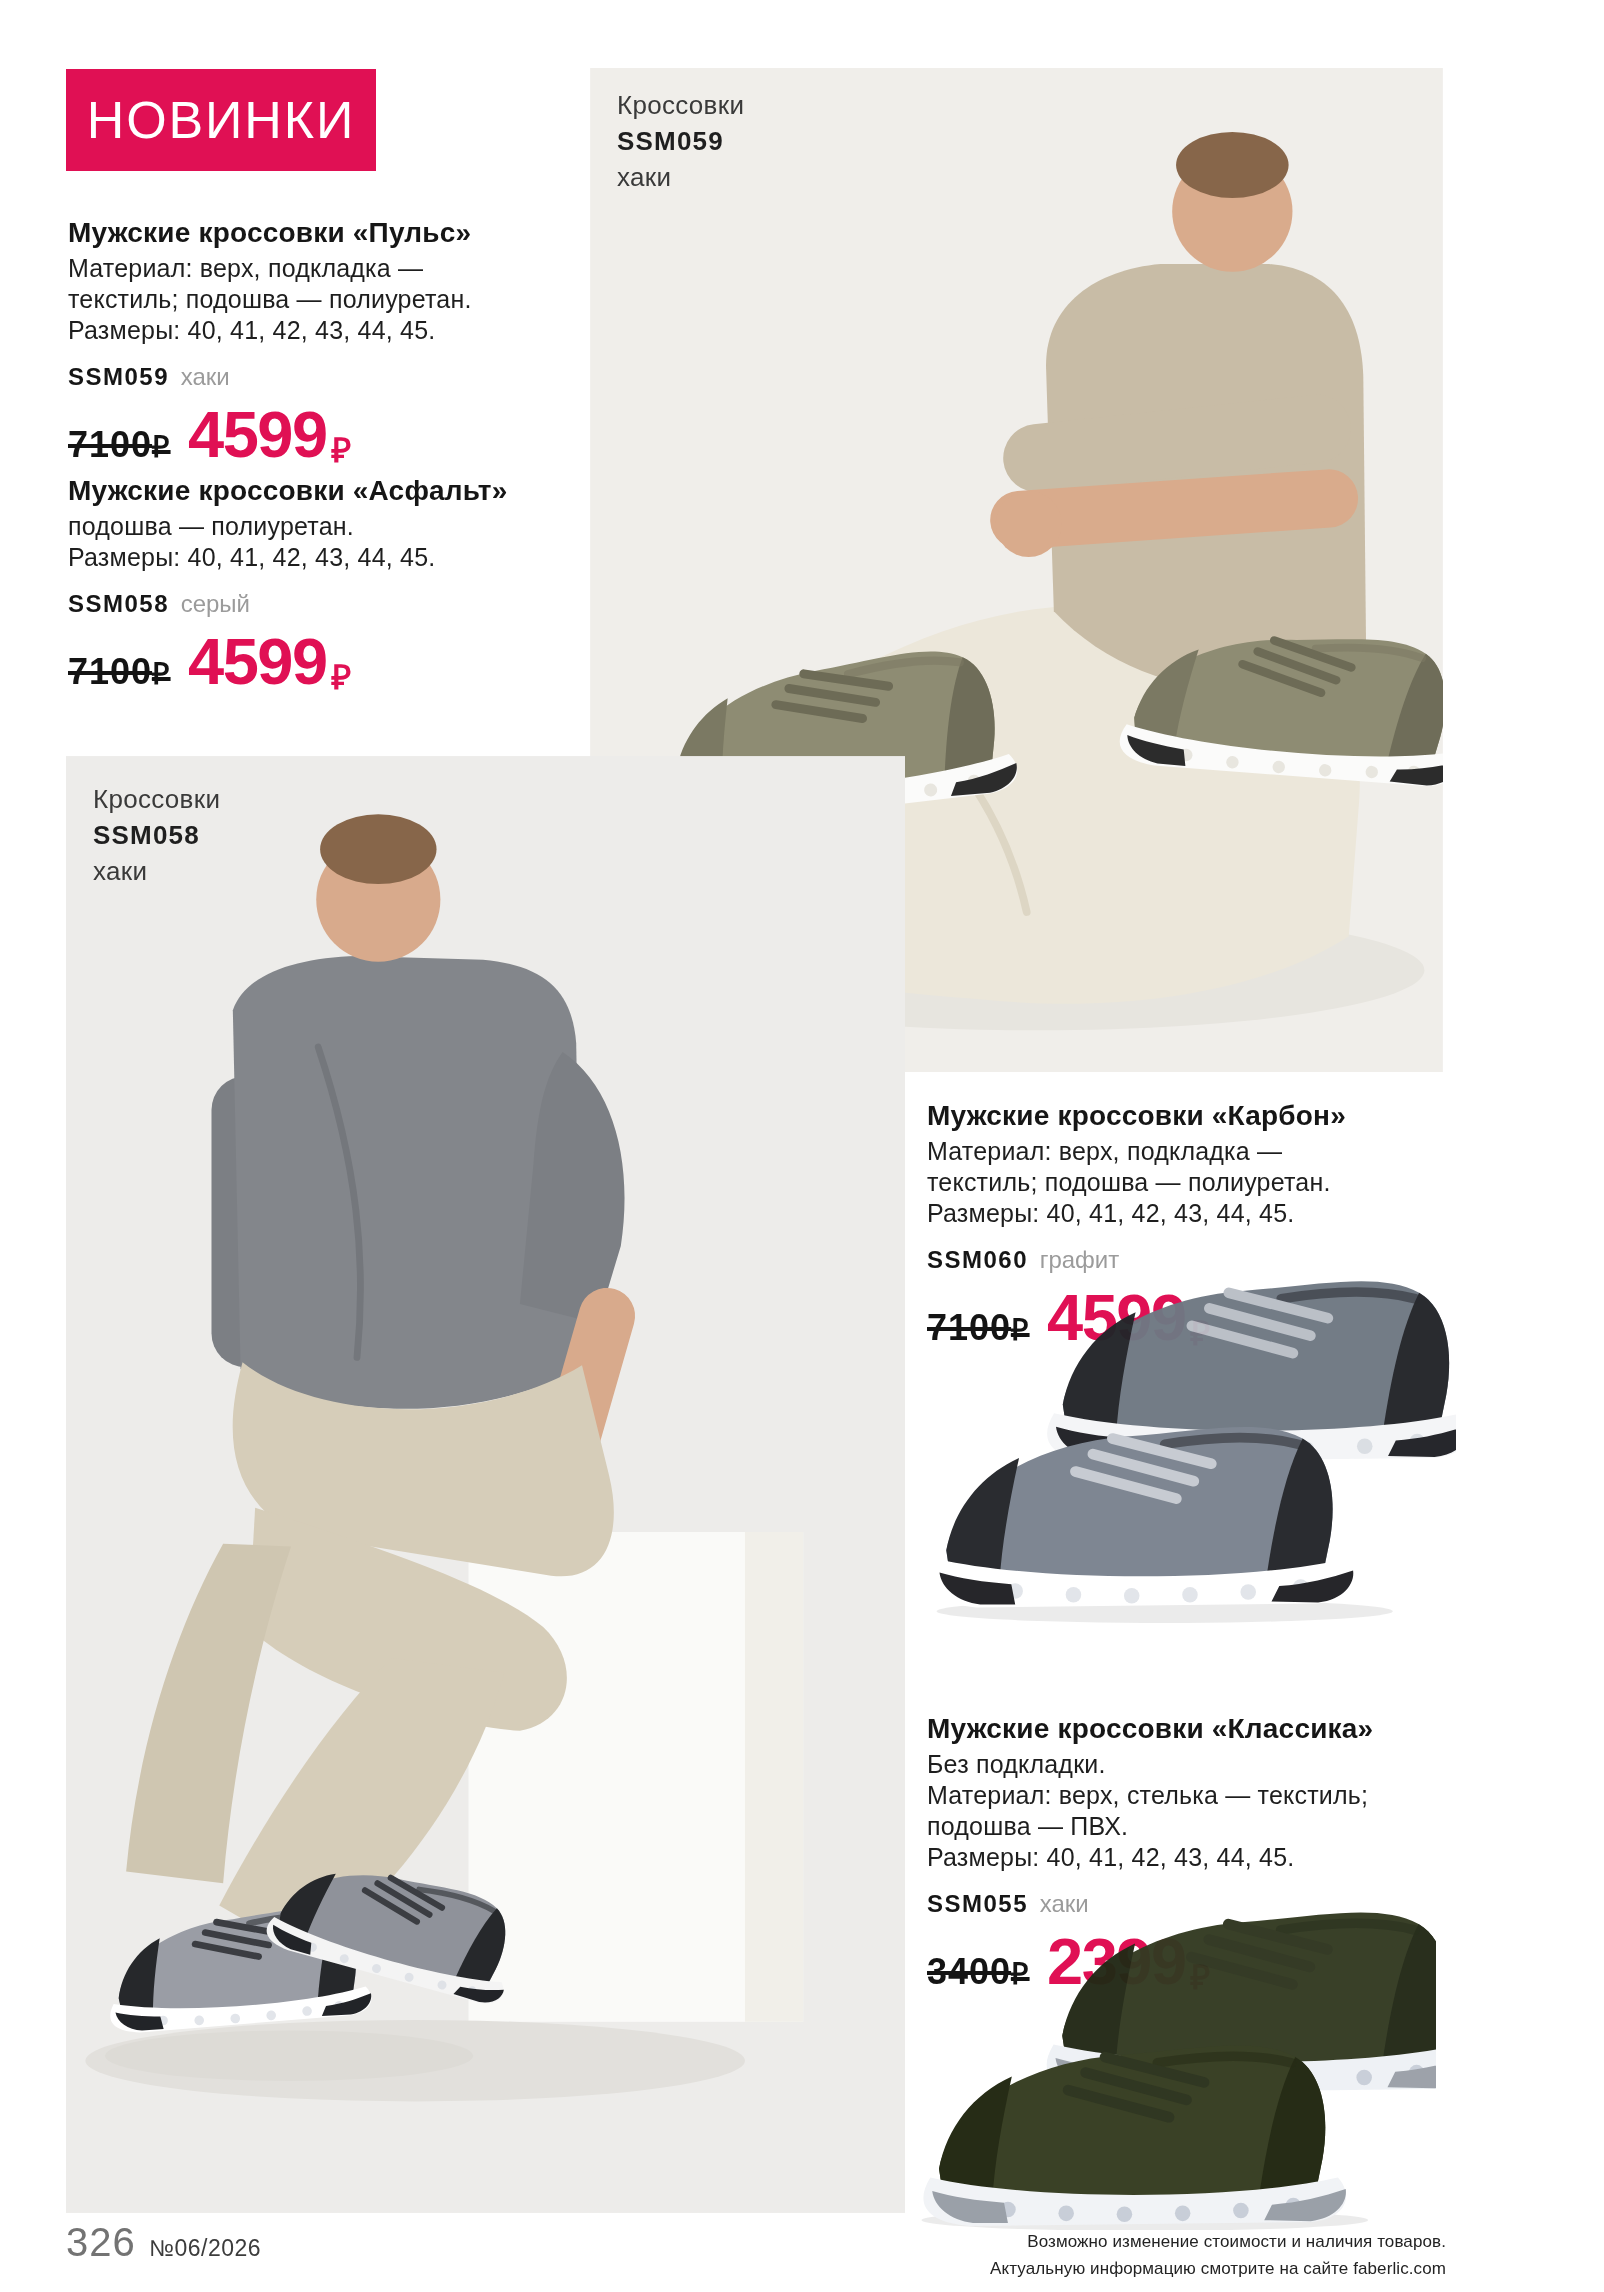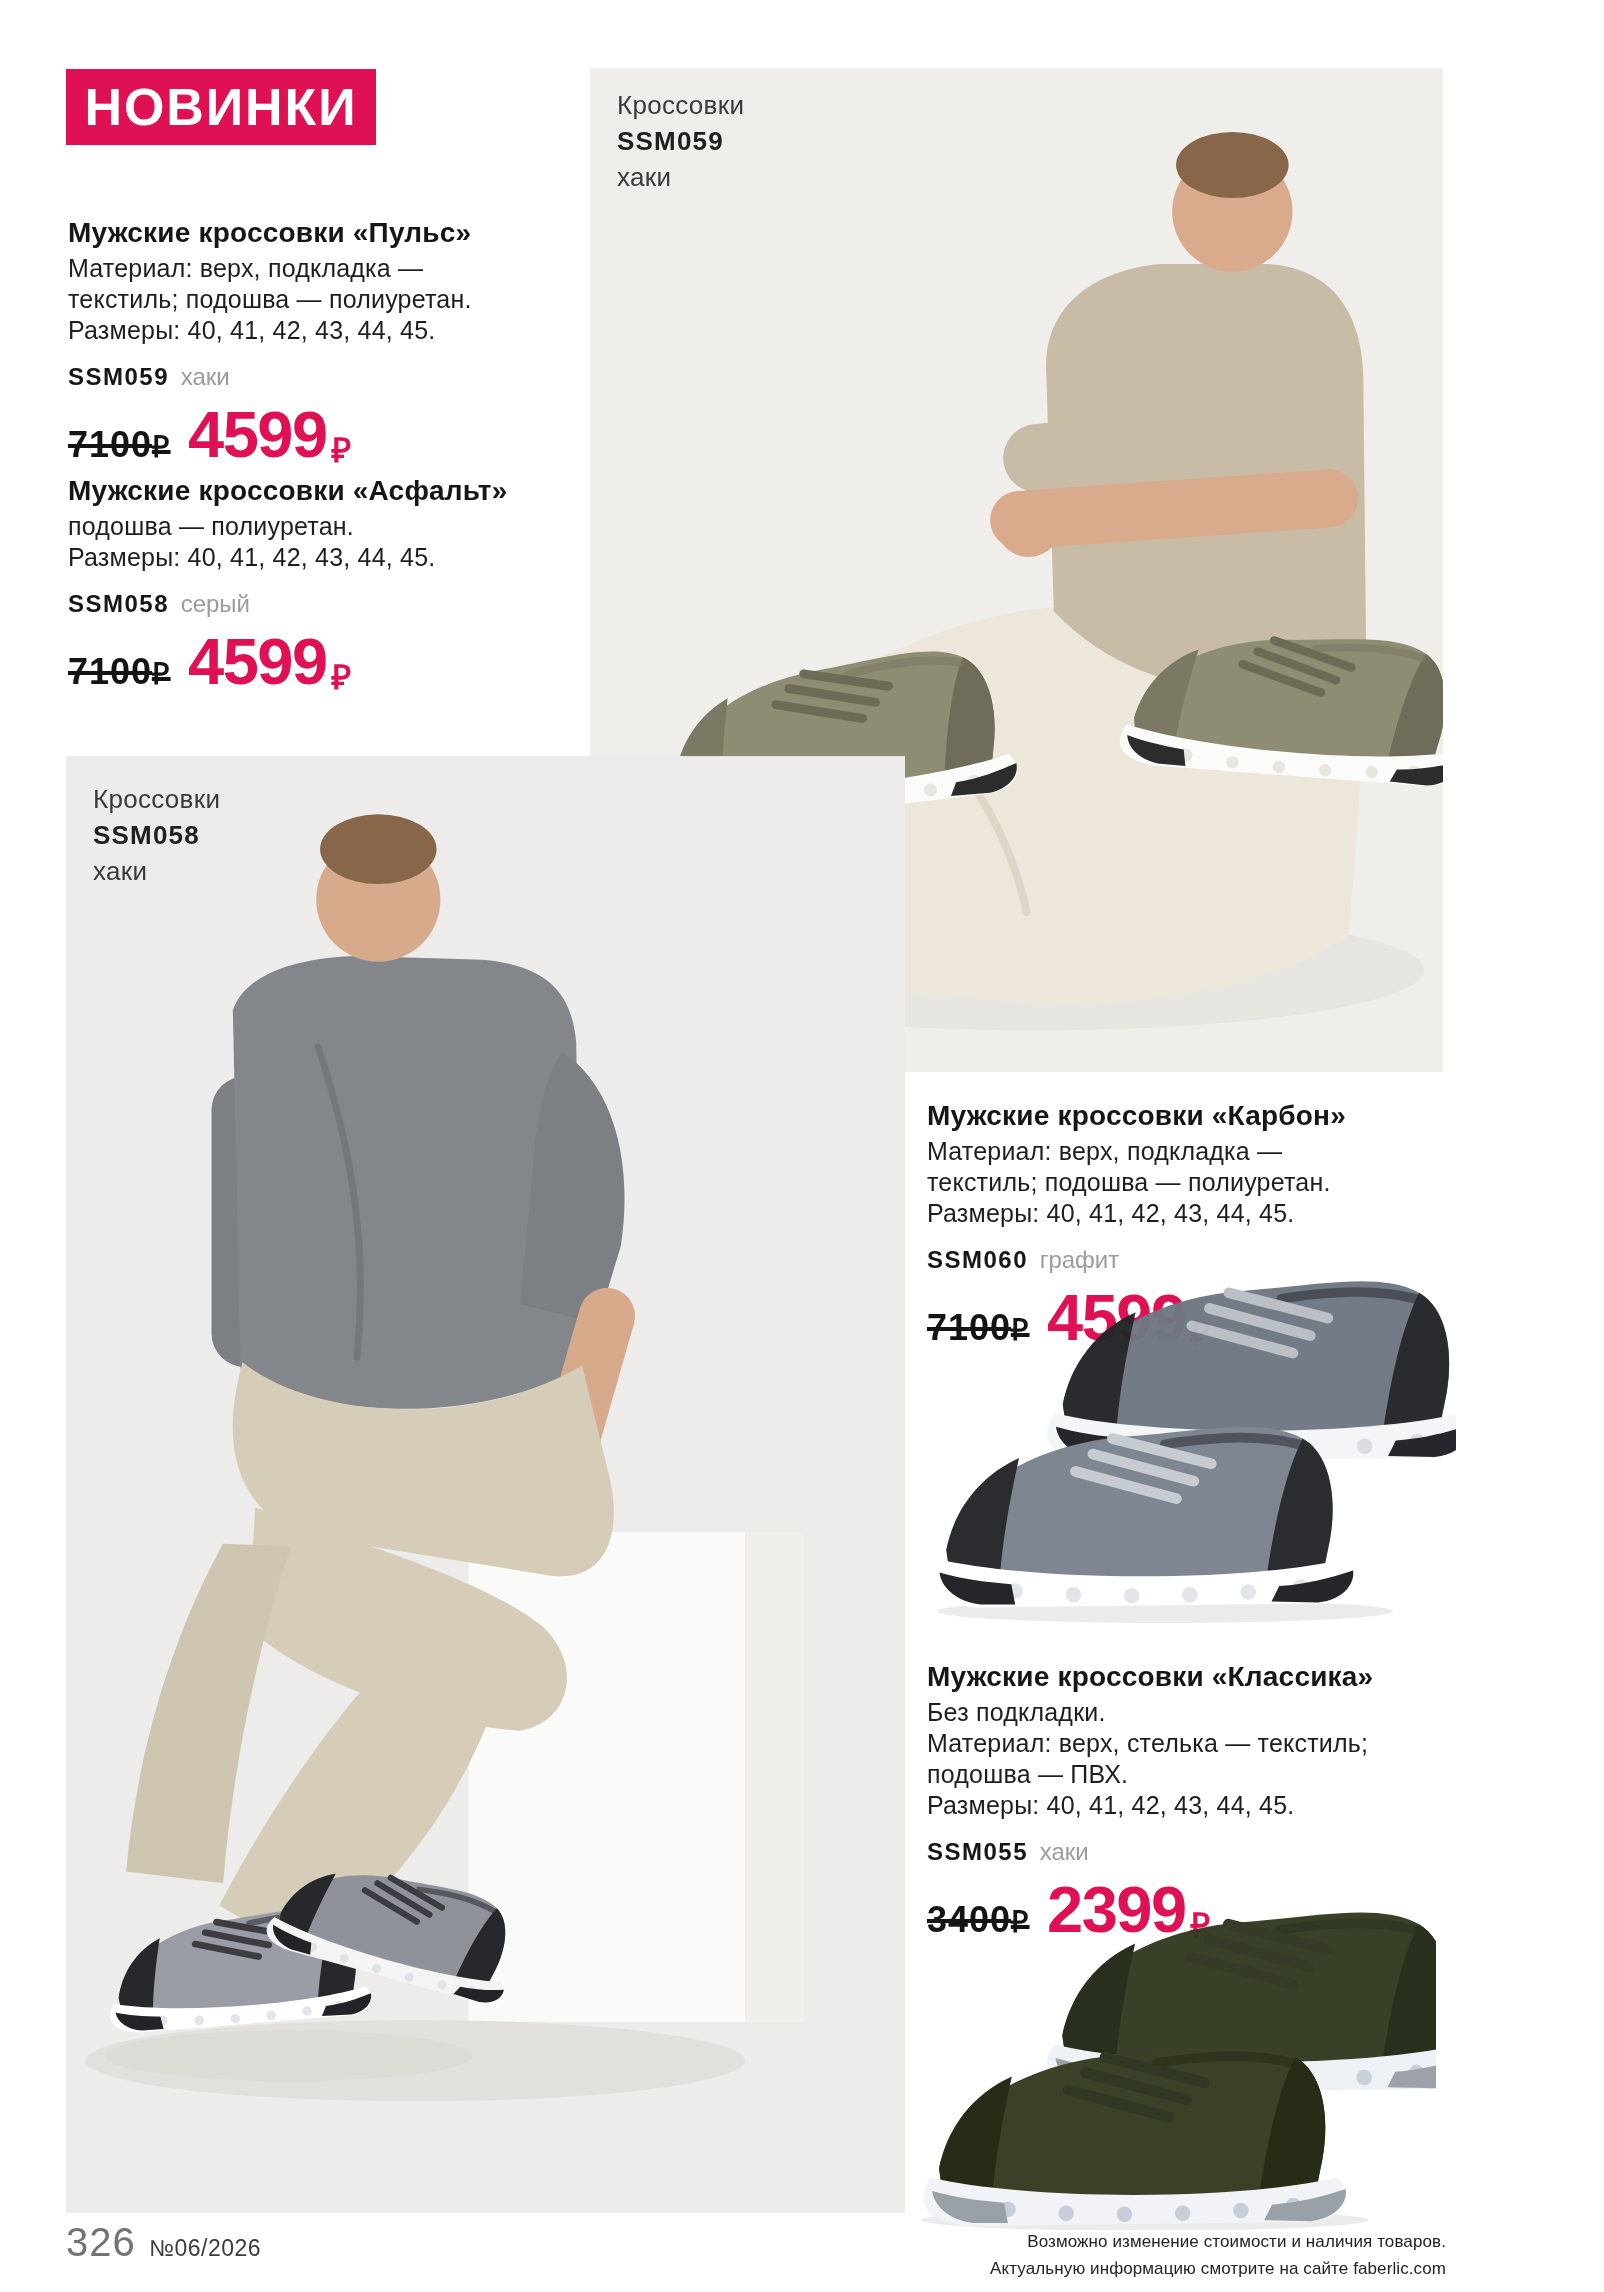--- a/index.html
+++ b/index.html
@@ -1,23 +1,23 @@
 <!DOCTYPE html>
 <html><head>
 <meta charset="utf-8">
 <style>
   html,body{margin:0;padding:0;background:#ffffff;}
   .page{
     position:relative;width:1605px;height:2292px;background:#ffffff;
     font-family:"Liberation Sans",sans-serif;color:#1c1c1c;overflow:hidden;
   }
   .badge{
-    position:absolute;left:66px;top:69px;width:310px;height:76px;
+    position:absolute;left:66px;top:69px;width:310px;height:102px;
     background:#e01054;color:#ffffff;display:flex;align-items:center;justify-content:center;
-    font-size:52px;font-weight:700;letter-spacing:1.9px;
+    font-size:52px;font-weight:400;letter-spacing:1.9px;
   }
   
   .product{position:absolute;width:524px;}
   .product .title{margin:0;font-size:28px;font-weight:700;letter-spacing:0.2px;color:#161616;}
   .product .desc{margin-top:3.9px;font-size:25px;line-height:31px;letter-spacing:0.2px;color:#1e1e1e;}
   .code-row{margin-top:17px;font-size:24px;}
   .code{font-weight:700;letter-spacing:1.5px;color:#161616;}
   .cname{color:#9b9b9b;margin-left:11.6px;}
   .price-row{margin-top:11.6px;display:flex;align-items:baseline;gap:17.5px;}
   .old{
@@ -32,21 +32,21 @@
   figure.photo svg{position:absolute;left:0;top:0;}
   .plabel{position:absolute;font-size:26px;line-height:36px;color:#3a3a3a;letter-spacing:0.3px;}
   .plabel .pcode{font-weight:700;color:#1f1f1f;letter-spacing:1.2px;}
   #photo1{left:590px;top:68px;width:853px;height:1004px;}
   #photo1 .plabel{left:27px;top:19.4px;}
   #photo2{left:66px;top:756px;width:839px;height:1457px;}
   #photo2 .plabel{left:27px;top:25px;}
   #p1{left:68px;top:217px;}
   #p2{left:68px;top:475px;}
   #p3{left:927px;top:1100px;}
-  #p4{left:927px;top:1661px;}
+  #p4{left:927px;top:1713px;}
   .shoes{position:absolute;}
   #shoes-gray{left:922px;top:1254px;width:534px;height:369px;}
   #shoes-green{left:907px;top:1890px;width:529px;height:340px;}
   
   .footer-left{position:absolute;left:66px;top:2220px;display:flex;align-items:baseline;gap:13.6px;}
   .page-num{font-size:40px;color:#737373;letter-spacing:1px;}
   .issue{font-size:23px;color:#3c3c3c;letter-spacing:0.5px;}
   .footer-note{
     position:absolute;left:776px;top:2228px;width:670px;text-align:right;
     font-size:17px;line-height:27px;color:#232323;letter-spacing:0.1px;

